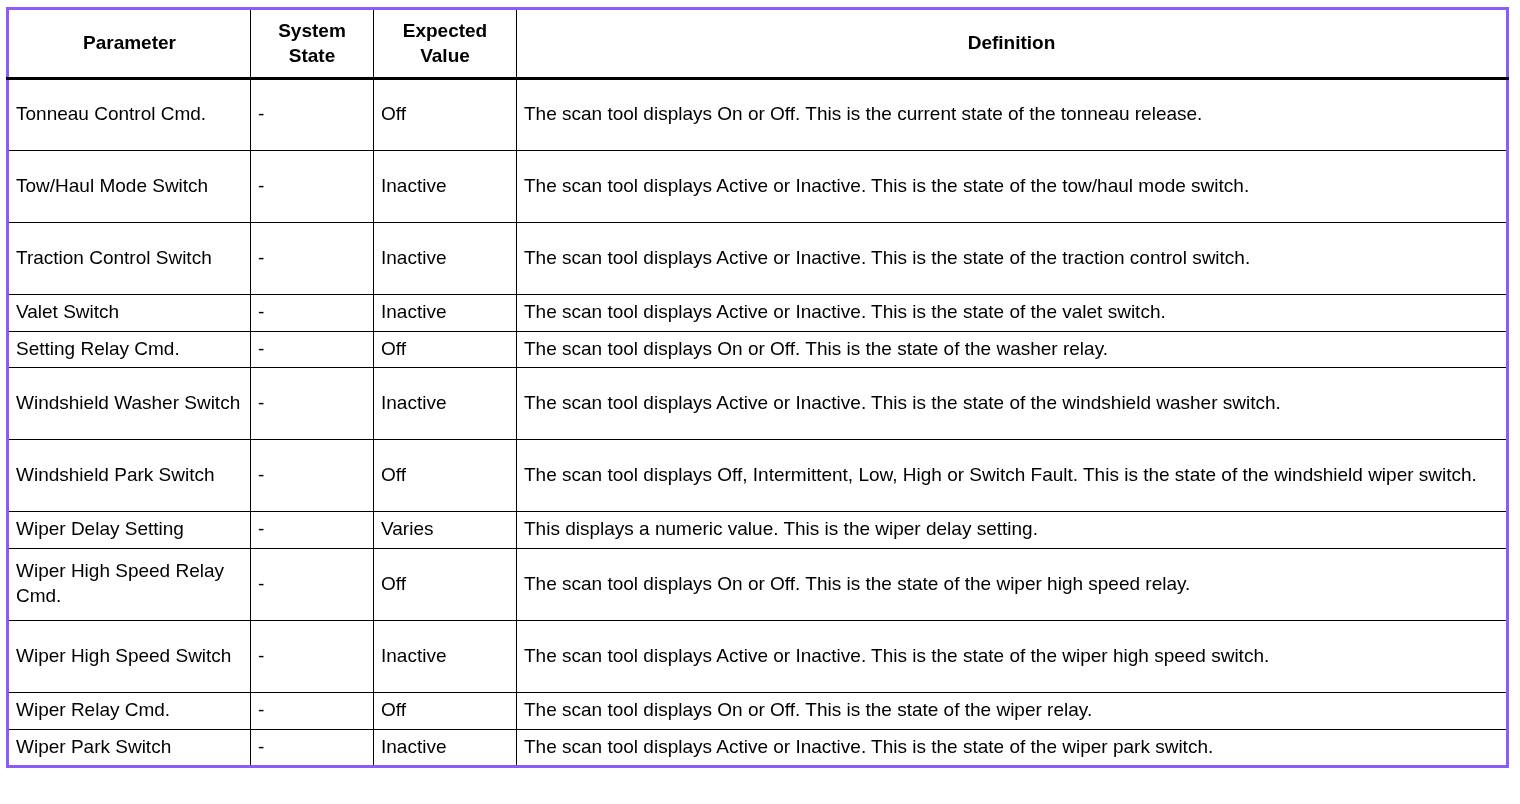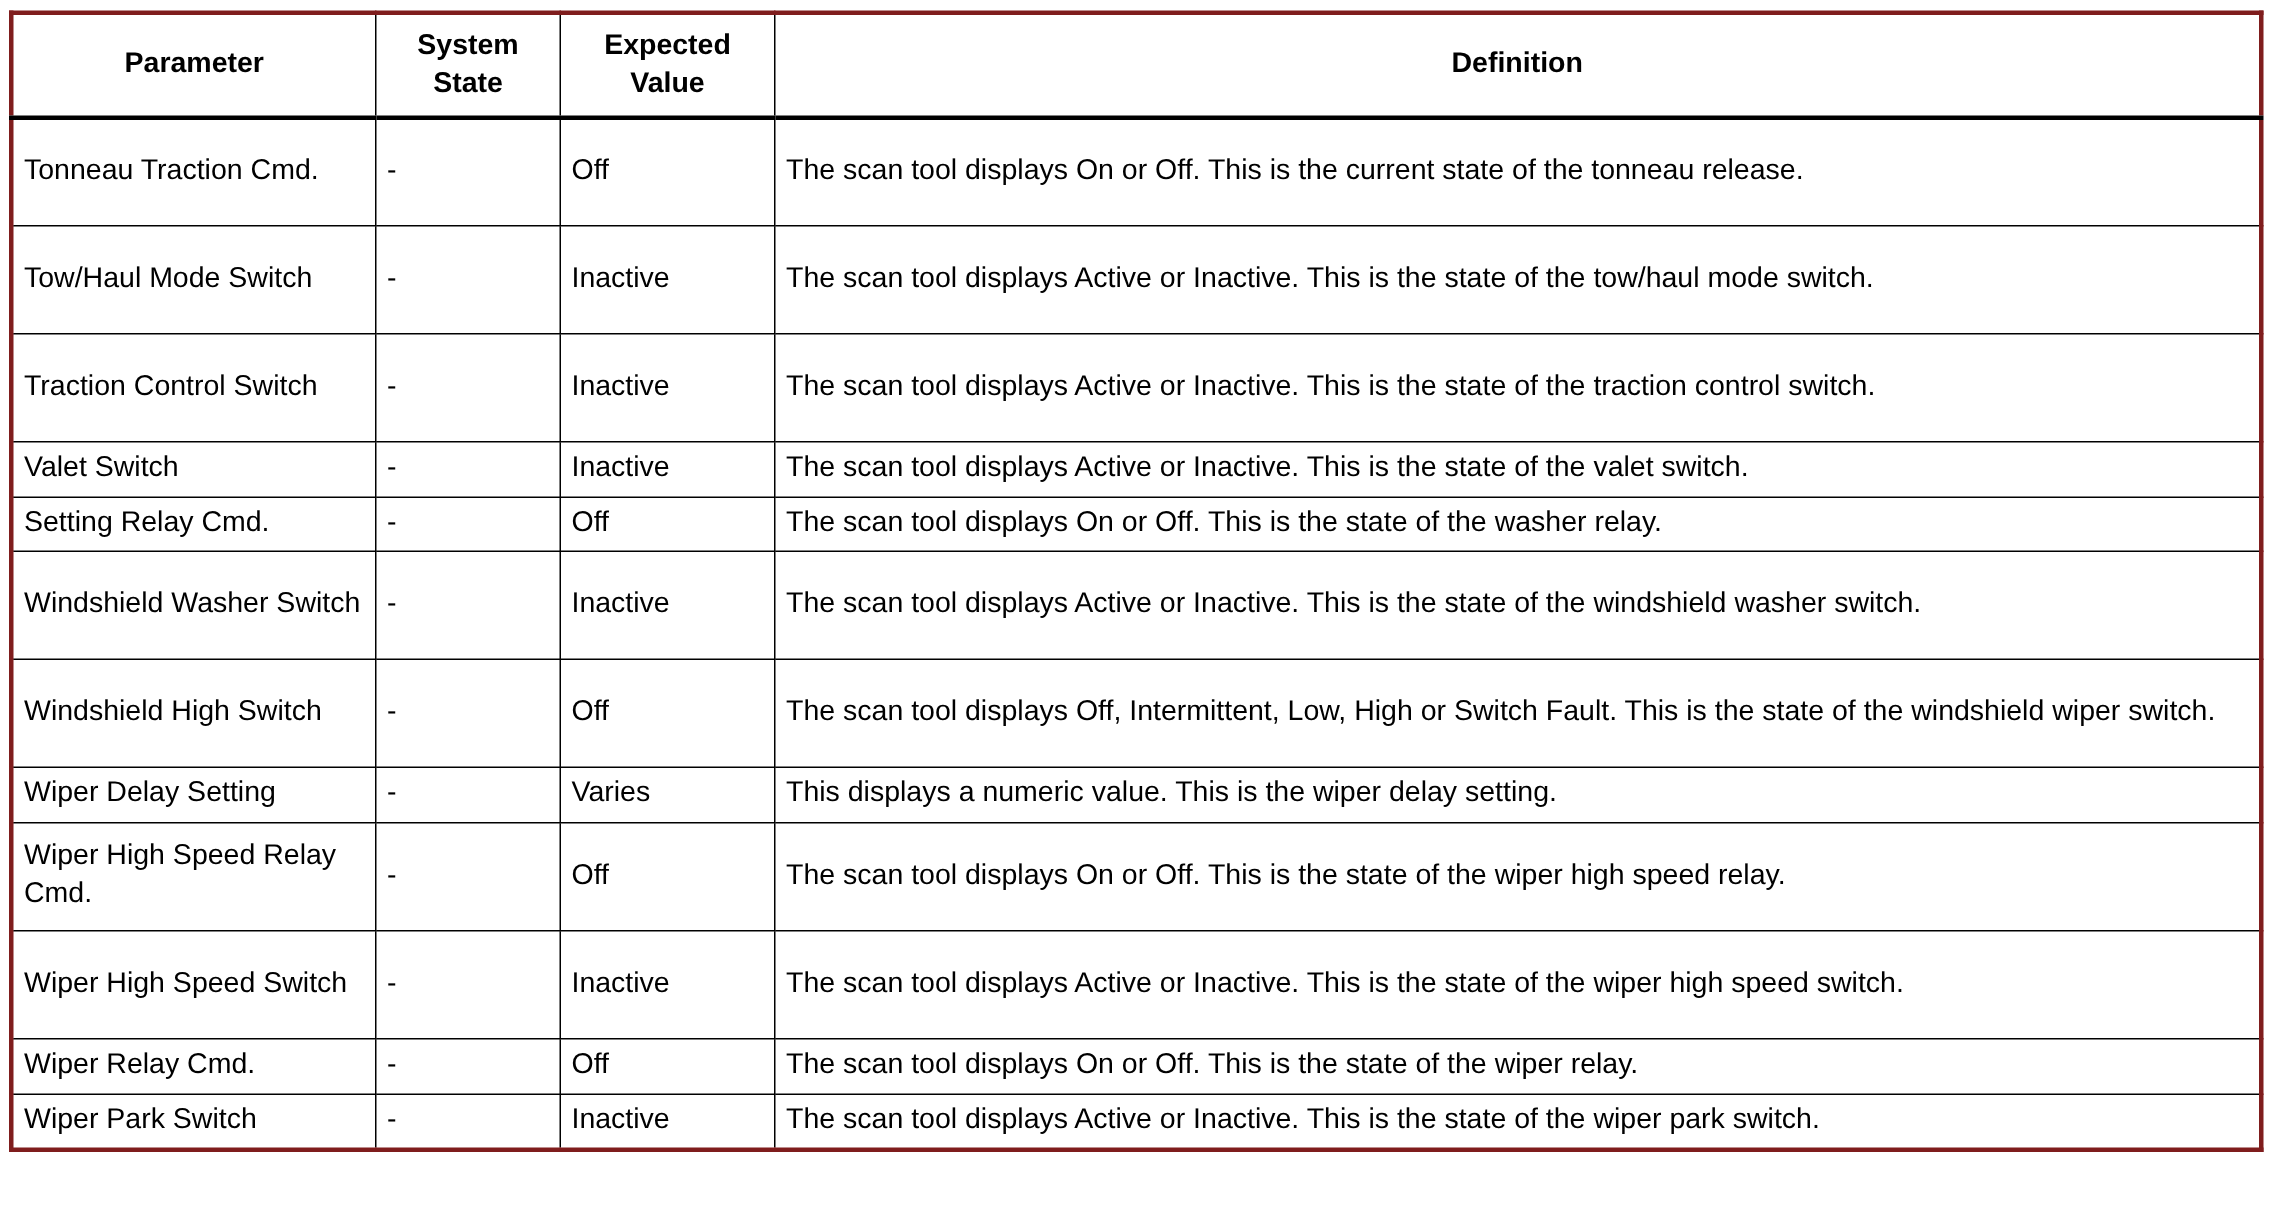--- a/index.html
+++ b/index.html
@@ -35,21 +35,21 @@
     background: #ffffff;
   }
   table.data-table,
   table.data-table th,
   table.data-table td {
     border: 1px solid #000000;
   }
   
   table.data-table {
     outline: none;
-    border: 3px solid #7f1d1d;
+    border: 3px solid #8b5cf6;
   }
   col.c-param  { width: 243px; }
   col.c-state  { width: 123px; }
   col.c-value  { width: 143px; }
   col.c-def    { width: 991px; }
 
   table.data-table th {
     font-size: 19px;
     font-weight: bold;
     text-align: center;
@@ -100,21 +100,21 @@
           </th>
           <th class="col-value">
             <span>Expected</span><br>
             <span>Value</span>
           </th>
           <th class="col-definition">Definition</th>
         </tr>
       </thead>
       <tbody id="table-body">
           <tr class="h2">
-            <td class="cell-param">Tonneau Traction Cmd.</td>
+            <td class="cell-param">Tonneau Control Cmd.</td>
             <td class="cell-state">-</td>
             <td class="cell-value">Off</td>
             <td class="cell-def">The scan tool displays On or Off. This is the current state of the tonneau release.</td>
           </tr>
           <tr class="h2">
             <td class="cell-param">Tow/Haul Mode Switch</td>
             <td class="cell-state">-</td>
             <td class="cell-value">Inactive</td>
             <td class="cell-def">The scan tool displays Active or Inactive. This is the state of the tow/haul mode switch.</td>
           </tr>
@@ -136,21 +136,21 @@
             <td class="cell-value">Off</td>
             <td class="cell-def">The scan tool displays On or Off. This is the state of the washer relay.</td>
           </tr>
           <tr class="h2">
             <td class="cell-param">Windshield Washer Switch</td>
             <td class="cell-state">-</td>
             <td class="cell-value">Inactive</td>
             <td class="cell-def">The scan tool displays Active or Inactive. This is the state of the windshield washer switch.</td>
           </tr>
           <tr class="h2">
-            <td class="cell-param">Windshield High Switch</td>
+            <td class="cell-param">Windshield Park Switch</td>
             <td class="cell-state">-</td>
             <td class="cell-value">Off</td>
             <td class="cell-def">The scan tool displays Off, Intermittent, Low, High or Switch Fault. This is the state of the windshield wiper switch.</td>
           </tr>
           <tr class="h1">
             <td class="cell-param">Wiper Delay Setting</td>
             <td class="cell-state">-</td>
             <td class="cell-value">Varies</td>
             <td class="cell-def">This displays a numeric value. This is the wiper delay setting.</td>
           </tr>

